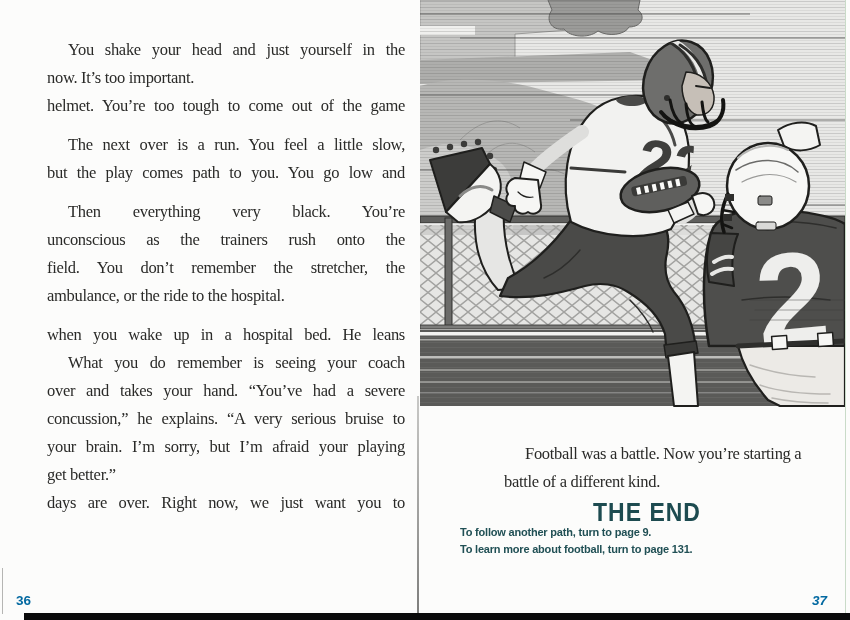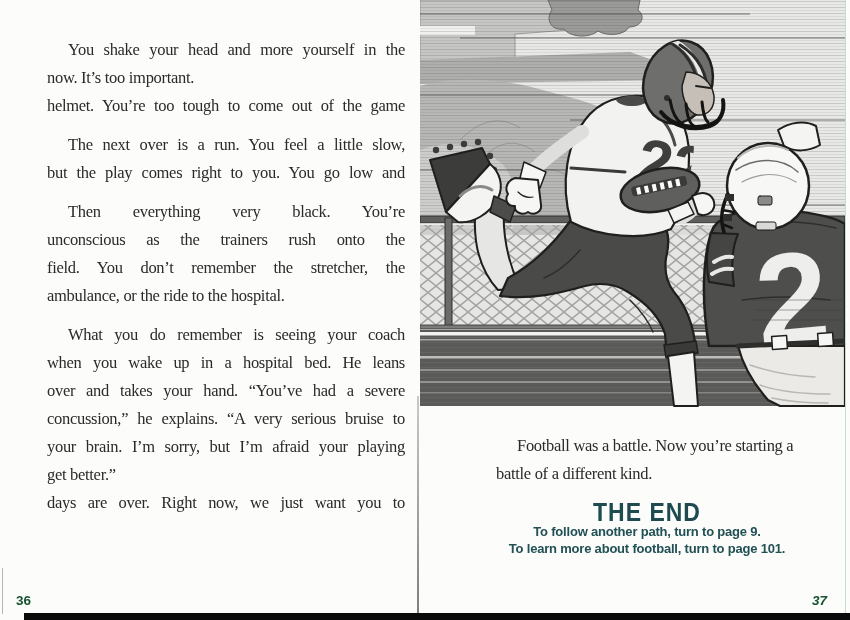--- a/index.html
+++ b/index.html
@@ -6,63 +6,63 @@
   body{width:850px;height:620px;position:relative;background:#fcfcfb;overflow:hidden;
        font-family:"Liberation Serif", serif;}
   .page-left-text{position:absolute;left:47px;top:36px;width:358px;color:#2a2a28;
        font-size:16.5px;letter-spacing:-0.3px;}
   .para{margin:0 0 11px 0;}
   .line{line-height:28px;white-space:nowrap;text-align:justify;}
   .line.just{text-align-last:justify;}
   .line.indent{text-indent:21px;}
   .caption{position:absolute;left:492px;top:428px;width:300px;color:#2a2a28;
        font-size:16.5px;letter-spacing:-0.3px;}
-  .caption .para{margin:4px;}
+  .caption .para{margin:12px;}
   .the-end{position:absolute;left:470px;top:499px;width:354px;text-align:center;
        font-family:"Liberation Sans", sans-serif;font-weight:800;font-size:23px;
        letter-spacing:1px;color:#1d4b50;transform:scaleY(1.1);}
-  .nav-block{position:absolute;left:460px;top:524px;width:374px;text-align:center;
-       font-family:"Liberation Sans", sans-serif;font-weight:bold;font-size:13px;
+  .nav-block{position:absolute;left:460px;top:524px;width:374px;text-align:left;
+       font-family:"Liberation Sans", sans-serif;font-weight:bold;font-size:11px;
        letter-spacing:-0.2px;color:#215055;}
   .nav-line{line-height:16.5px;white-space:nowrap;}
   .pgnum{position:absolute;font-family:"Liberation Sans", sans-serif;font-weight:bold;
-       font-size:13.5px;color:#14532d;}
+       font-size:13.5px;color:#0369a1;}
   .pgnum.left{left:16px;top:593px;}
   .pgnum.right{left:812px;top:593px;font-style:italic;}
   .illustration-box{position:absolute;left:420px;top:0;width:425px;height:408px;}
   .gutter{position:absolute;left:417px;top:396px;width:1.5px;height:218px;
        background:linear-gradient(#c9c9c7,#7e7e7c);}
   .bottom-bar{position:absolute;left:24px;right:0;bottom:0;height:7px;background:#0b0b0b;}
   .right-edge{position:absolute;right:4px;top:0;bottom:7px;width:1.5px;
        background:rgba(125,170,125,0.4);}
   .left-edge{position:absolute;left:2px;top:568px;width:1px;height:46px;background:#b5b5b3;}
   svg text{font-family:"Liberation Sans", sans-serif;font-weight:bold;}
 </style>
 </head>
 <body>
 
 <div class="page-left-text">
     <div class="para">
-      <div class="line indent just">You shake your head and more yourself in the</div>
+      <div class="line indent just">You shake your head and just yourself in the</div>
       <div class="line">now. It’s too important.</div>
       <div class="line just">helmet. You’re too tough to come out of the game</div>
     </div>
     <div class="para">
       <div class="line indent just">The next over is a run. You feel a little slow,</div>
-      <div class="line just">but the play comes right to you. You go low and</div>
+      <div class="line just">but the play comes path to you. You go low and</div>
     </div>
     <div class="para">
       <div class="line indent just">Then everything very black. You’re</div>
       <div class="line just">unconscious as the trainers rush onto the</div>
       <div class="line just">field. You don’t remember the stretcher, the</div>
       <div class="line">ambulance, or the ride to the hospital.</div>
     </div>
     <div class="para">
+      <div class="line just">when you wake up in a hospital bed. He leans</div>
       <div class="line indent just">What you do remember is seeing your coach</div>
-      <div class="line just">when you wake up in a hospital bed. He leans</div>
       <div class="line just">over and takes your hand. “You’ve had a severe</div>
       <div class="line just">concussion,” he explains. “A very serious bruise to</div>
       <div class="line just">your brain. I’m sorry, but I’m afraid your playing</div>
       <div class="line">get better.”</div>
       <div class="line just">days are over. Right now, we just want you to</div>
     </div>
   </div>
 <div class="pgnum left">36</div>
 
 <div class="illustration-box">
@@ -246,20 +246,20 @@
 
 <div class="caption">
     <div class="para">
       <div class="line indent just">Football was a battle. Now you’re starting a</div>
       <div class="line">battle of a different kind.</div>
     </div>
   </div>
 <div class="the-end">THE END</div>
 <div class="nav-block">
     <div class="nav-line">To follow another path, turn to page 9.</div>
-    <div class="nav-line">To learn more about football, turn to page 101.</div>
+    <div class="nav-line">To learn more about football, turn to page 131.</div>
   </div>
 <div class="pgnum right">37</div>
 
 <div class="gutter"></div>
 <div class="bottom-bar"></div>
 <div class="right-edge"></div>
 <div class="left-edge"></div>
 
 </body></html>

